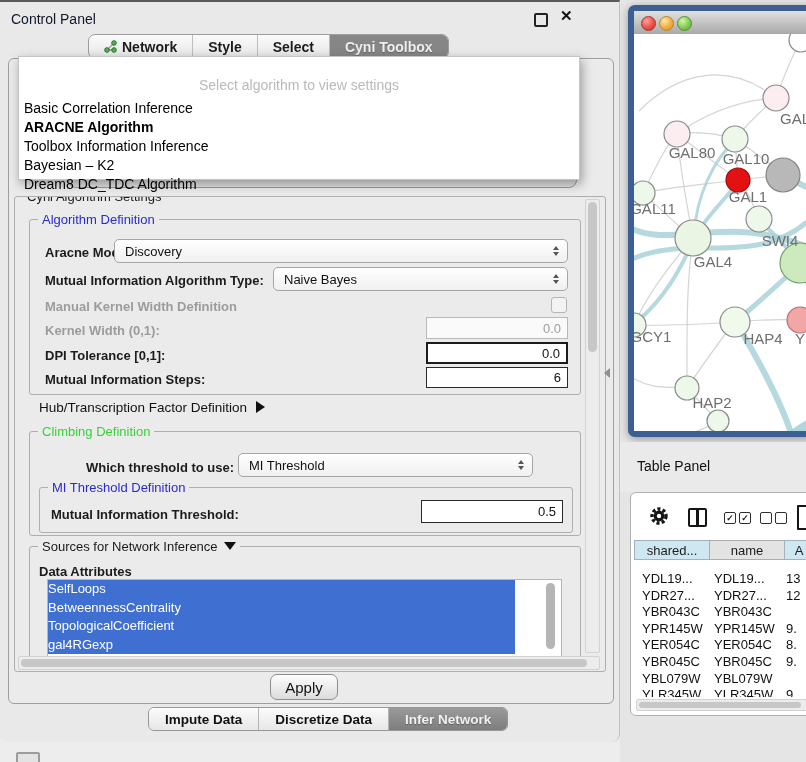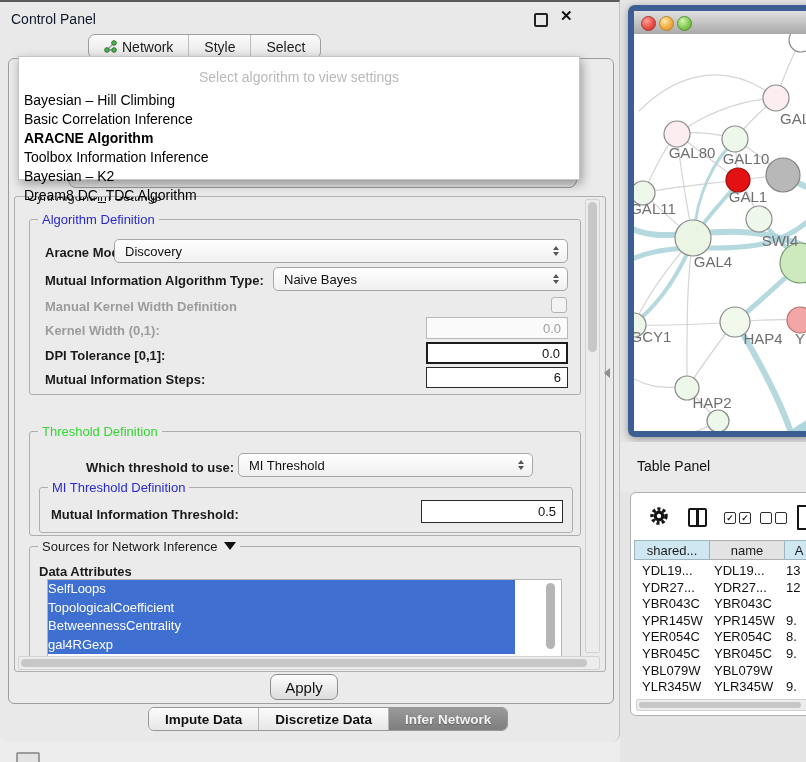--- a/index.html
+++ b/index.html
@@ -10,31 +10,31 @@
   #cp-window{left:0;top:0;width:619px;height:740px;background:#e9e9e9;
              border-top:2px solid #5a5a5a;border-right:1px solid #c2c2c2;
              border-radius:0 0 8px 8px;position:absolute}
   .cp-title{left:11px;top:9px;font-size:14px;color:#0f172a}
   .float-icon{left:534px;top:11px;width:10px;height:10px;border:2px solid #222;border-radius:2px}
   .close-icon{left:560px;top:5px;font-size:15px;font-weight:900;color:#111}
   .close-icon::after{content:"\2715"}
   
   #tab-bar{left:88px;top:34px;height:23px;display:inline-flex;border:1px solid #9e9e9e;
            border-radius:7px;overflow:hidden;background:linear-gradient(#fbfbfb,#e6e6e6);position:absolute}
-  .tab{display:flex;align-items:center;gap:5px;padding:0 15px;font-size:14px;font-weight:400;
+  .tab{display:flex;align-items:center;gap:5px;padding:0 15px;font-size:14px;font-weight:700;
        color:#1c1c1c;border-left:1px solid #bdbdbd;white-space:nowrap}
   .tab:first-child{border-left:none}
   .tab.sel{background:#868686;color:#efefef;text-shadow:0 1px 1px rgba(0,0,0,.25)}
   
   #inner-panel{left:8px;top:58px;width:604px;height:644px;border:1px solid #9e9e9e;
                border-radius:6px;background:#ebebeb;position:absolute}
   
   #dd-popup{left:18px;top:56px;width:560px;height:122px;background:#fff;border:1px solid #c5c5c5;
             box-shadow:2px 4px 10px rgba(0,0,0,.35);z-index:50;position:absolute}
-  .dd-prompt{text-align:center;color:#b9b9b9;font-size:14px;padding-top:12px;height:22px}
+  .dd-prompt{text-align:center;color:#b9b9b9;font-size:14px;padding-top:20px;height:22px}
   .dd-item{font-size:14px;line-height:19px;padding-left:5px;color:#000;white-space:nowrap}
   .dd-item.sel{font-weight:700}
   
   #bg-combo{left:68px;top:152px;width:507px;height:34px;border:1px solid #9b9b9b;border-radius:8px;
             background:#e2e2e2;z-index:10;position:absolute}
   #bg-combo .val{position:absolute;left:18px;top:9px;font-size:14px;color:#a9a9a9}
   
   .group{position:absolute;border:1px solid #aeaeae;border-radius:3px}
   .gtitle{position:absolute;top:-8px;left:8px;background:#ebebeb;padding:0 4px;font-size:13px;white-space:nowrap}
   .blue{color:#2a2ad0}.green{color:#35d435}
@@ -93,21 +93,21 @@
   #net-content{left:634px;top:34px;width:172px;height:397px;background:#fff;overflow:hidden}
   
   #tp-strip{left:620px;top:442px;width:186px;height:50px;background:#eaeaea}
   .tp-title{left:637px;top:458px;font-size:14px;color:#111}
   #table-window{left:630px;top:492px;width:182px;height:222px;background:#fff;border:1px solid #b0b0b0;
                 border-radius:6px 0 0 6px;position:absolute}
   .hcell{position:absolute;top:540px;height:20px;border:1px solid #9fb4bd;box-sizing:border-box;
          font-size:13px;display:flex;align-items:center;justify-content:center;color:#1c1c1c}
   .hc-blue{background:#cfe7f1}.hc-gray{background:#e3e3e3;border-color:#adadad}
   .trow{position:relative;height:16.6px;font-size:13px;color:#111}
-  .trow span{position:absolute;top:1px;white-space:nowrap}
+  .trow span{position:absolute;top:9px;white-space:nowrap}
   .trow .c1{left:10px}.trow .c2{left:82px}.trow .c3{left:154px}
   
   .col-icon{left:688px;top:508px;width:15px;height:15px;border:2.5px solid #151515;border-radius:2px}
   .col-icon::after{content:"";position:absolute;left:6px;top:0;width:2.5px;height:15px;background:#151515}
   .cb{position:absolute;width:10px;height:10px;border:1.5px solid #2e2e2e;border-radius:2px;
       font-size:9px;font-weight:700;color:#222;line-height:10px;text-align:center}
   .cb.checked::after{content:"\2713"}
   .doc-icon{left:797px;top:505px;width:16px;height:21px;border:2px solid #151515;border-radius:1px;background:#fff;
             clip-path:polygon(0 0,70% 0,100% 25%,100% 100%,0 100%)}
   svg text{font-family:"Liberation Sans",sans-serif}
@@ -133,32 +133,34 @@
         <circle cx="10" cy="10" r="2.3" fill="#55b54e" stroke="#2c7031"></circle>
       </svg>
       <span>Network</span>
     </div>
     <div class="tab">
       <span>Style</span>
     </div>
     <div class="tab">
       <span>Select</span>
     </div>
+    <div class="tab sel">
+      <span>Cyni Toolbox</span>
+    </div>
   </div>
 
 <div id="inner-panel"></div>
 
 <div id="bg-combo">
   <div class="val">galFiltered.sif default node</div>
 </div>
 
 <div id="dd-popup">
   <div class="dd-prompt">Select algorithm to view settings</div>
   <div id="dd-items">
-      <div class="dd-item">Bayesian – Hill Climbing</div>
       <div class="dd-item">Basic Correlation Inference</div>
       <div class="dd-item sel">ARACNE Algorithm</div>
       <div class="dd-item">Toolbox Information Inference</div>
       <div class="dd-item">Bayesian – K2</div>
       <div class="dd-item">Dream8 DC_TDC Algorithm</div>
     </div>
 </div>
 
 <div class="group" id="settings-group" style="left:14px;top:196px;width:590px;height:474px;overflow:hidden">
   <div class="gtitle">Cyni Algorithm Settings</div>
@@ -184,23 +186,26 @@
   </div>
   <div class="lbl dis" style="left:30px;top:102px">Manual Kernel Width Definition</div>
   <div class="checkbox" style="left:536px;top:100px"></div>
   <div class="lbl dis" style="left:30px;top:126px">Kernel Width (0,1):</div>
   <div class="field f-dis" style="left:411px;top:120px;width:142px;height:22px">0.0</div>
   <div class="lbl" style="left:30px;top:151px">DPI Tolerance [0,1]:</div>
   <div class="field f-strong" style="left:411px;top:145px;width:142px;height:22px">0.0</div>
   <div class="lbl" style="left:30px;top:175px">Mutual Information Steps:</div>
   <div class="field f-med" style="left:411px;top:170px;width:142px;height:21px">6</div>
 
+  <div style="position:absolute;left:24px;top:203px;font-size:13.5px;color:#111;white-space:nowrap">
+    <span>Hub/Transcription Factor Definition</span><span class="tri-right"></span>
+  </div>
 
   <div class="group" style="left:14px;top:234px;width:550px;height:103px">
-    <div class="gtitle green">Threshold Definition</div>
+    <div class="gtitle green">Climbing Definition</div>
   </div>
   <div class="lbl" style="left:71px;top:263px">Which threshold to use:</div>
   <div class="combo" style="left:223px;top:256px;width:295px">
     <span>MI Threshold</span>
     <span class="stepper">
         <i class="up"></i>
         <i class="dn"></i>
       </span>
   </div>
   <div class="group" style="left:24px;top:290px;width:532px;height:44px">
@@ -209,22 +214,22 @@
   <div class="lbl" style="left:36px;top:310px">Mutual Information Threshold:</div>
   <div class="field f-med" style="left:406px;top:303px;width:142px;height:23px">0.5</div>
 
   <div class="group" style="left:14px;top:349px;width:550px;height:122px">
     <div class="gtitle"><span>Sources for Network Inference</span><span class="tri-down"></span></div>
   </div>
   <div class="lbl" style="left:24px;top:367px">Data Attributes</div>
   <div id="attr-list" style="left:32px;top:382px;width:513px;height:76px">
     <div class="sb-thumb" style="left:498px;top:3px;width:9px;height:66px;background:#b5b5b5;z-index:5"></div>
   <div class="attr-item">SelfLoops</div>
+      <div class="attr-item">BetweennessCentrality</div>
       <div class="attr-item">TopologicalCoefficient</div>
-      <div class="attr-item">BetweennessCentrality</div>
       <div class="attr-item">gal4RGexp</div>
     </div>
 
   <div class="sb-track" style="left:570px;top:2px;width:13px;height:452px">
     <div class="sb-thumb" style="left:1.5px;top:2px;width:9px;height:150px"></div>
   </div>
   <div class="sb-track" style="left:3px;top:459px;width:580px;height:12px">
     <div class="sb-thumb" style="left:2px;top:1.5px;width:566px;height:8px"></div>
   </div>
 </div>

